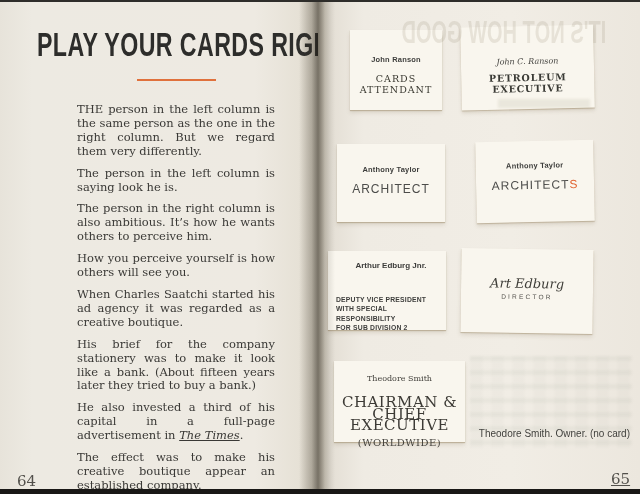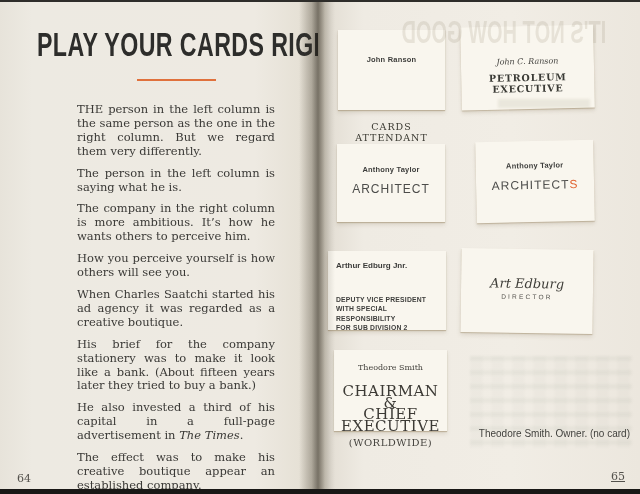--- a/index.html
+++ b/index.html
@@ -32,23 +32,23 @@
     transform:scale(0.8,1.12); transform-origin:left top; white-space:nowrap;
   }
   .title-underline { position:absolute; left:137px; top:77px; width:79px; height:2px; background:#e0713c; }
 
   .body-text {
     position:absolute; left:77px; top:93px; width:198px;
     font-family:"DejaVu Serif", serif; font-size:11.5px; line-height:13.9px;
     color:#3a3936; text-align:justify;
   }
   .body-text p { margin:8px 0 3px 0; }
-  .italic { font-style:italic; }
+  .italic { font-style:italic;text-decoration:underline; }
 
-  .pagenum { position:absolute; font-family:"DejaVu Serif", serif; font-size:11px; color:#53514c; }
+  .pagenum { position:absolute; font-family:"DejaVu Serif", serif; font-size:15px; color:#53514c; }
   .pagenum-left  { left:17px;  top:470px; }
   .pagenum-right { left:611px; top:470px;text-decoration:underline; }
 
   
   .ghost-title {
     position:absolute; left:338px; top:18px; width:298px; height:32px;
     font-weight:700; font-size:25px; color:rgba(134,122,98,0.16);
     transform:scale(-0.8,1.25); transform-origin:center; white-space:nowrap;
     filter:blur(0.6px);
   }
@@ -64,60 +64,60 @@
   
   .card {
     position:absolute; background:#f9f6ee;
     box-shadow:0 1px 1px rgba(150,130,95,0.45), 0 3px 4px rgba(120,100,70,0.16);
     display:flex; flex-direction:column; align-items:center; text-align:center;
     box-sizing:border-box;
   }
   .name-sans  { font-size:7.5px; font-weight:700; color:#3d3d3b; letter-spacing:0.2px; }
   .name-serif-italic { font-family:"DejaVu Serif", serif; font-style:italic; font-size:8px; color:#454440; }
 
-  #card-1l { left:338px; top:30px;  width:107px; height:80px; padding-top:25px;gap:48px; }
+  #card-1l { left:350px; top:30px;  width:92px; height:80px; padding-top:25px; }
   .c1l-title { margin-top:9px; font-family:"DejaVu Serif", serif; font-size:9.5px; letter-spacing:1px; color:#393830; }
 
   #card-1r { left:461px; top:26px;  width:133px; height:83px; padding-top:31px; transform:rotate(-1.2deg); }
   .c1r-title { margin-top:6px; font-family:"DejaVu Serif", serif; font-weight:700; font-size:9.5px; letter-spacing:0.8px; color:#3a3a35; }
 
   #card-2l { left:337px; top:144px; width:108px; height:78px; padding-top:21px; }
   .c2-title { margin-top:8px; font-size:12px; letter-spacing:1px; color:#4c4c4a; }
   #card-2r { left:476px; top:141px; width:118px; height:81px; padding-top:20px; transform:rotate(-1.2deg); }
   .accent { color:#e0622f; }
 
-  #card-3l { left:328px; top:251px; width:118px; height:79px; align-items:flex-start; text-align:left; padding:10px 0 0 8px; }
+  #card-3l { left:328px; top:251px; width:118px; height:79px; align-items:center; text-align:left; padding:10px 0 0 8px; }
   .c3l-name  { font-size:8px; font-weight:700; color:#3c3c3a; }
   .c3l-lines { margin-top:25px; font-size:6.8px; font-weight:700; line-height:9.3px; letter-spacing:0.2px; color:#3e3e3c; }
 
   #card-3r { left:461px; top:249px; width:132px; height:84px; padding-top:27px; transform:rotate(0.8deg); }
   .c3r-name  { font-family:"DejaVu Serif", serif; font-style:italic; font-size:13px; color:#3f3e39; }
   .c3r-title { margin-top:2px; font-size:6.5px; letter-spacing:2.2px; color:#55534e; }
 
-  #card-4l { left:334px; top:350px; width:113px; height:81px; padding-top:13px; }
+  #card-4l { left:334px; top:361px; width:131px; height:81px; padding-top:13px; }
   .c4l-name  { font-family:"DejaVu Serif", serif; font-size:8px; color:#413f3a; }
   .c4l-title { margin-top:14px; font-family:"DejaVu Serif", serif; font-size:15px; line-height:11.5px; letter-spacing:0.5px; color:#3c3a35; }
   .c4l-sub   { margin-top:5px; font-family:"DejaVu Serif", serif; font-size:10px; letter-spacing:0.5px; color:#45433e; }
 
   .caption { position:absolute; left:430px; top:428px; width:200px; text-align:right;
     font-size:10px; color:#403f3c; }
 </style>
 </head>
 <body>
 
 <div class="stage">
 
   <div class="page-left">
     <div class="title">PLAY YOUR CARDS RIGHT.</div>
     <div class="title-underline"></div>
 
     <div class="body-text">
       <p>THE person in the left column is the same person as the one in the right column. But we regard them very differently.</p>
-      <p>The person in the left column is saying what he is.</p>
-      <p>The company in the right column is more ambitious. It’s how he wants others to perceive him.</p>
+      <p>The person in the left column is saying look he is.</p>
+      <p>The person in the right column is also ambitious. It’s how he wants others to perceive him.</p>
       <p>How you perceive yourself is how others will see you.</p>
       <p>When Charles Saatchi started his ad agency it was regarded as a creative boutique.</p>
       <p>His brief for the company stationery was to make it look like a bank. (About fifteen years later they tried to buy a bank.)</p>
       <p><span>He also invested a third of his capital in a full-page advertisement in </span><span class="italic">The Times</span><span>.</span></p>
       <p>The effect was to make his creative boutique appear an established company.</p>
     </div>
 
     <div class="pagenum pagenum-left">64</div>
   </div>
 

